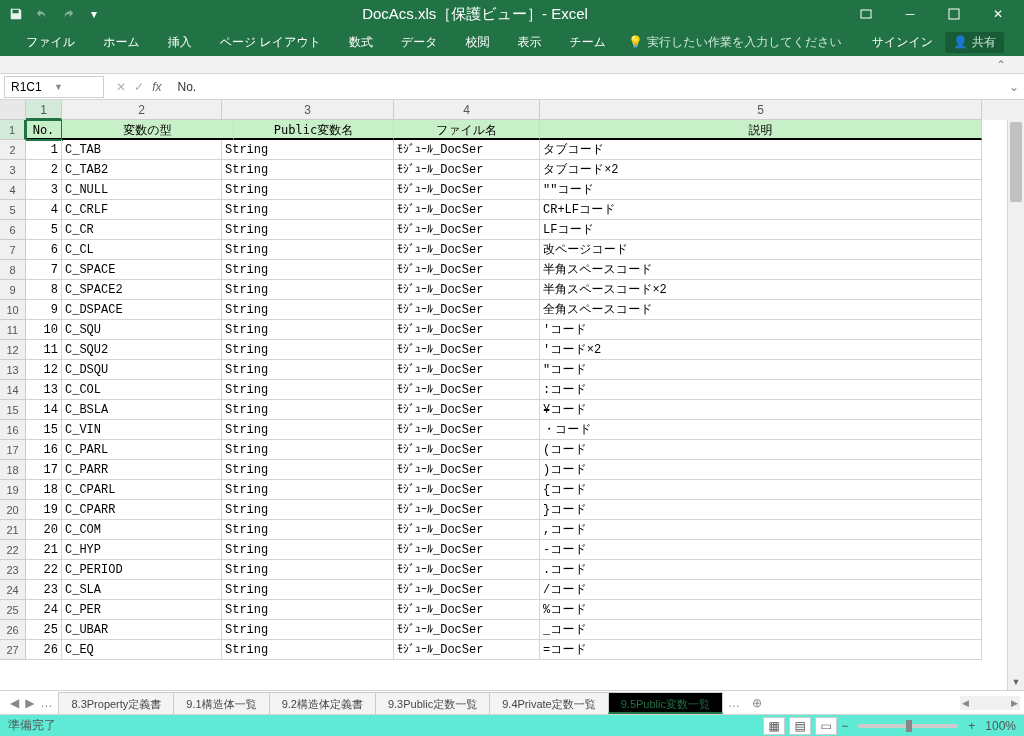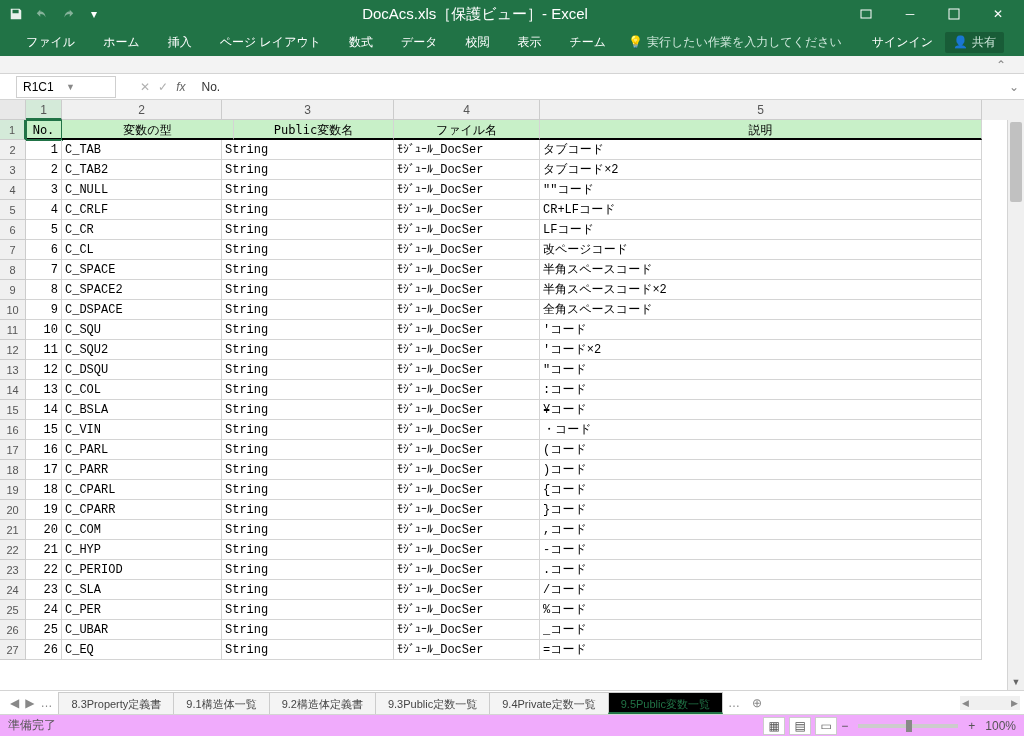--- a/index.html
+++ b/index.html
@@ -11,21 +11,21 @@
 .title-text{flex:1;text-align:center;font-size:15px}
 .win-controls{display:flex;gap:0}
 .win-btn{width:44px;height:28px;display:flex;align-items:center;justify-content:center;color:#fff;cursor:pointer}
 .ribbon-tabs{background:#217346;height:28px;display:flex;align-items:center;color:#fff;padding:0 12px;gap:0}
 .ribbon-tab{padding:0 14px;height:28px;line-height:28px;cursor:pointer;font-size:12px}
 .ribbon-tell{display:flex;align-items:center;gap:4px;margin-left:8px;color:#cfe8dc}
 .ribbon-right{margin-left:auto;display:flex;align-items:center;gap:12px;padding-right:8px}
 .share-btn{background:#185c37;padding:2px 8px;border-radius:2px;color:#cfe8dc;display:flex;align-items:center;gap:4px}
 .collapse-bar{height:18px;background:#f3f3f3;border-bottom:1px solid #d4d4d4;display:flex;justify-content:flex-end;align-items:center;padding-right:18px}
 .formula-bar{height:26px;background:#fff;border-bottom:1px solid #d4d4d4;display:flex;align-items:center}
-.name-box{width:100px;height:22px;border:1px solid #cfcfcf;margin:0 16px;display:flex;align-items:center;padding:0 6px;background:#fff}
+.name-box{width:100px;height:22px;border:1px solid #cfcfcf;margin:0 4px;display:flex;align-items:center;padding:0 6px;background:#fff}
 .name-box span{flex:1}
 .name-dd{color:#888;font-size:9px}
 .fb-btns{display:flex;align-items:center;gap:8px;padding:0 8px;color:#b0b0b0}
 .fx{font-style:italic;color:#666}
 .formula-input{flex:1;padding:0 8px;color:#333}
 .fb-expand{width:20px;text-align:center;color:#888}
 .grid-wrap{flex:1;display:flex;flex-direction:column;overflow:hidden;position:relative}
 .col-headers{display:flex;height:20px;background:#f0f0f0}
 .corner{width:26px;border-right:1px solid #ccc;border-bottom:1px solid #ccc;background:#e8e8e8}
 .col-h{border-right:1px solid #ccc;border-bottom:1px solid #ccc;text-align:center;line-height:20px;color:#555;background:#f0f0f0}
@@ -41,21 +41,21 @@
 .vscroll{position:absolute;right:0;top:20px;bottom:0;width:17px;background:#f0f0f0;border-left:1px solid #d4d4d4}
 .vscroll-thumb{position:absolute;top:2px;left:2px;right:2px;height:80px;background:#c1c1c1;border-radius:2px}
 .vscroll-btn{position:absolute;left:0;right:0;height:17px;display:flex;align-items:center;justify-content:center;color:#666;font-size:9px}
 .sheet-tabs{height:24px;background:#fff;border-top:1px solid #d4d4d4;display:flex;align-items:center;padding:0 4px}
 .st-nav{display:flex;gap:2px;padding:0 4px;color:#888}
 .st-nav span{cursor:pointer;padding:0 2px}
 .sheet-tab{padding:0 12px;height:22px;line-height:22px;border:1px solid #ccc;border-bottom:none;background:#f4f4f4;cursor:pointer;font-size:11px;color:#444;margin-right:-1px}
 .sheet-tab.active{background:#000000;border-bottom:2px solid #217346;color:#217346;font-weight:500}
 .st-add{padding:0 6px;color:#888}
 .hscroll{width:60px;height:14px;background:#f0f0f0;margin-left:auto;display:flex;align-items:center}
-.status-bar{height:22px;background:#f0abfc;border-top:1px solid #d4d4d4;display:flex;align-items:center;padding:0 8px;color:#555;font-size:11px}
+.status-bar{height:22px;background:#5eead4;border-top:1px solid #d4d4d4;display:flex;align-items:center;padding:0 8px;color:#555;font-size:11px}
 .sb-right{margin-left:auto;display:flex;align-items:center;gap:4px}
 .view-btn{width:22px;height:18px;border:1px solid #ccc;display:flex;align-items:center;justify-content:center;background:#fff;cursor:pointer}
 .zoom-slider{width:100px;height:4px;background:#ccc;margin:0 6px;position:relative}
 .zoom-thumb{position:absolute;left:48px;top:-4px;width:6px;height:12px;background:#888}
 .c1{width:36px}.c2{width:160px}.c3{width:172px}.c4{width:146px}.c5{width:442px}
 </style>
 </head>
 <body>
 
 <div class="title-bar">

